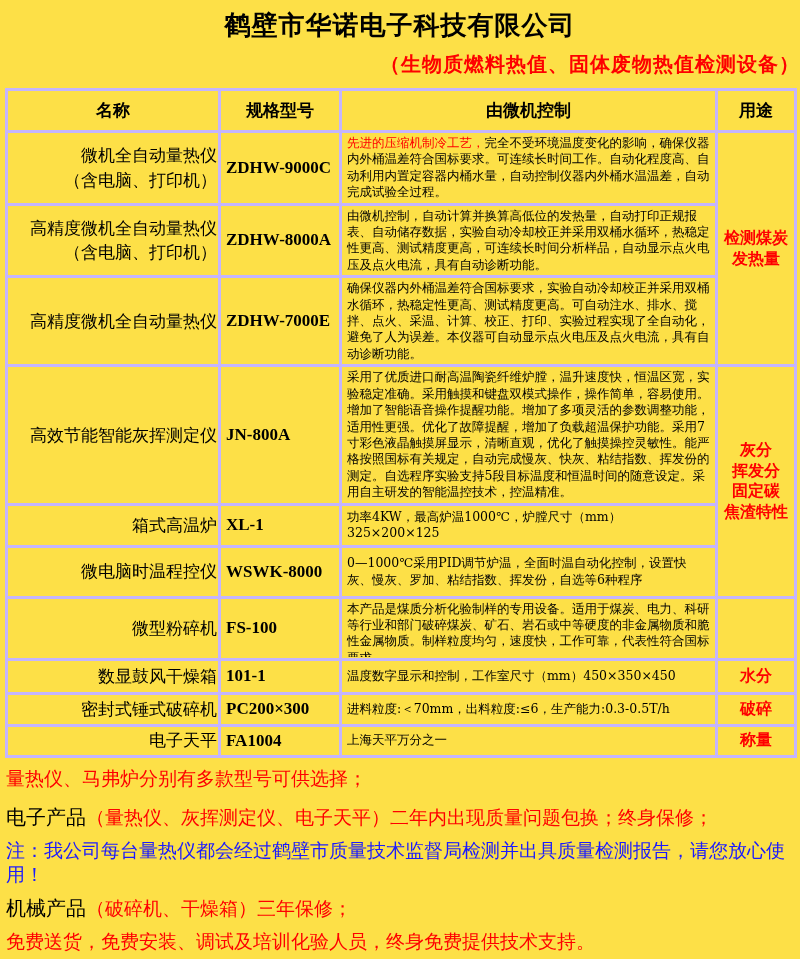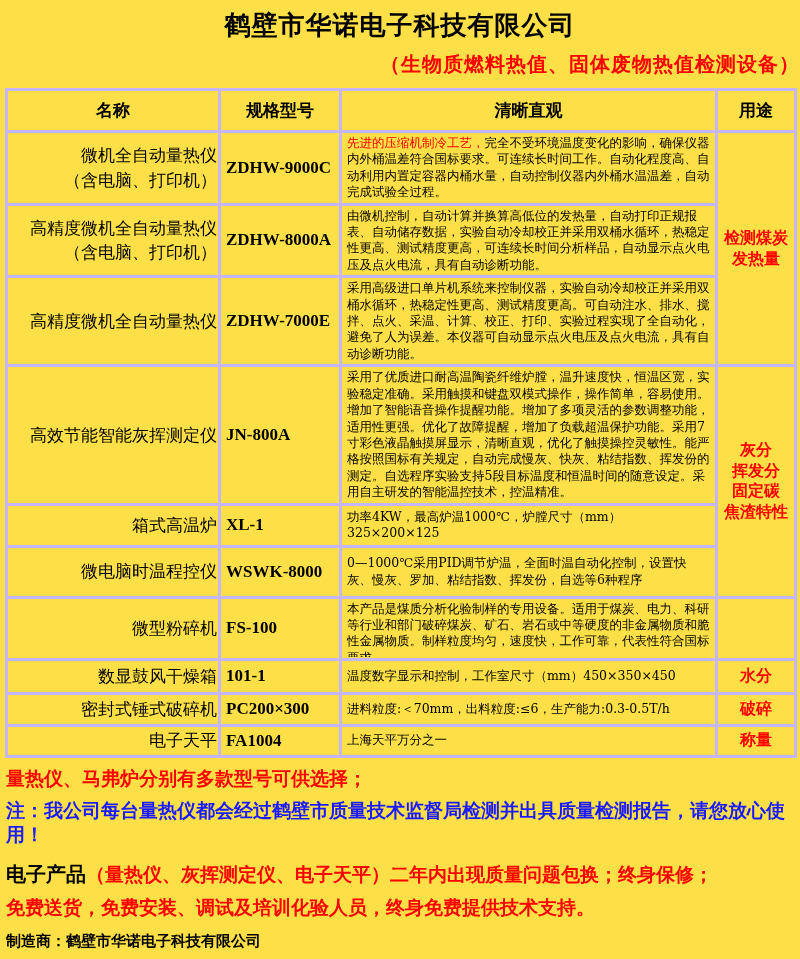--- a/index.html
+++ b/index.html
@@ -35,21 +35,21 @@
   }
   td.params {
     font-family:"DejaVu Serif","Liberation Serif",serif;
     font-size:12.5px; line-height:16.4px; text-align:left;
   }
   .pi { padding:1px 4px; overflow:hidden; }
   .r6 .pi { max-height:55px; }
   td.usage { text-align:center; color:#fe0000; font-weight:bold; font-size:16px; line-height:1.3; }
   .red { color:#fe0000; }
   .notes { margin:9px 0 0 6px; }
-  .note { font-size:19px; font-weight:bold; line-height:1.25; margin-top:9px; }
+  .note { font-size:19px; font-weight:normal; line-height:1.25; margin-top:9px; }
   .note .prefix { color:#000; font-size:20px; }
   .red-t { color:#fe0000; }
   .blue-t { color:#1a1aff; }
   .note-gap { margin-top:15px; }
   .footer { margin:12px 0 0 6px; font-size:15px; font-weight:bold; line-height:19.5px; }
 </style>
 </head>
 <body>
 
 <div class="page">
@@ -61,21 +61,21 @@
     <colgroup>
       <col style="width:213px">
         <col style="width:121px">
         <col style="width:376px">
         <col style="width:79px">
     </colgroup>
     <thead>
       <tr class="hr">
         <th>名称</th>
         <th>规格型号</th>
-        <th>清晰直观</th>
+        <th>由微机控制</th>
         <th>用途</th>
       </tr>
     </thead>
     <tbody>
       <tr class="r0">
         <td class="name">
           <div>微机全自动量热仪</div>
           <div>（含电脑、打印机）</div>
         </td>
         <td class="model">ZDHW-9000C</td>
@@ -96,21 +96,21 @@
         </td>
         <td class="model">ZDHW-8000A</td>
         <td class="params">
           <div class="pi">由微机控制，自动计算并换算高低位的发热量，自动打印正规报表、自动储存数据，实验自动冷却校正并采用双桶水循环，热稳定性更高、测试精度更高，可连续长时间分析样品，自动显示点火电压及点火电流，具有自动诊断功能。</div>
         </td>
       </tr>
       <tr class="r2">
         <td class="name">高精度微机全自动量热仪</td>
         <td class="model">ZDHW-7000E</td>
         <td class="params">
-          <div class="pi">采用高级进口单片机系统来控制仪器，实验自动冷却校正并采用双桶水循环，热稳定性更高、测试精度更高。可自动注水、排水、搅拌、点火、采温、计算、校正、打印、实验过程实现了全自动化，避免了人为误差。本仪器可自动显示点火电压及点火电流，具有自动诊断功能。</div>
+          <div class="pi">确保仪器内外桶温差符合国标要求，实验自动冷却校正并采用双桶水循环，热稳定性更高、测试精度更高。可自动注水、排水、搅拌、点火、采温、计算、校正、打印、实验过程实现了全自动化，避免了人为误差。本仪器可自动显示点火电压及点火电流，具有自动诊断功能。</div>
         </td>
       </tr>
       <tr class="r3">
         <td class="name">高效节能智能灰挥测定仪</td>
         <td class="model">JN-800A</td>
         <td class="params">
           <div class="pi">采用了优质进口耐高温陶瓷纤维炉膛，温升速度快，恒温区宽，实验稳定准确。采用触摸和键盘双模式操作，操作简单，容易使用。增加了智能语音操作提醒功能。增加了多项灵活的参数调整功能，适用性更强。优化了故障提醒，增加了负载超温保护功能。采用7寸彩色液晶触摸屏显示，清晰直观，优化了触摸操控灵敏性。能严格按照国标有关规定，自动完成慢灰、快灰、粘结指数、挥发份的测定。自选程序实验支持5段目标温度和恒温时间的随意设定。采用自主研发的智能温控技术，控温精准。</div>
         </td>
         <td class="usage" rowspan="3">
           <div>灰分</div>
@@ -163,23 +163,26 @@
         <td class="params">
           <div class="pi">上海天平万分之一</div>
         </td>
         <td class="usage">称量</td>
       </tr>
     </tbody>
   </table>
 
   <div class="notes">
     <div class="note red-t">量热仪、马弗炉分别有多款型号可供选择；</div>
-    <div class="note blue-t">注：我公司每台量热仪都会经过鹤壁市质量技术监督局检测并出具质量检测报告，请您放心使用！</div>
     <div class="note note-gap">
       <span class="prefix">电子产品</span><span class="red-t">（量热仪、灰挥测定仪、电子天平）二年内出现质量问题包换；终身保修；</span>
+    </div>
+    <div class="note blue-t">注：我公司每台量热仪都会经过鹤壁市质量技术监督局检测并出具质量检测报告，请您放心使用！</div>
+    <div class="note">
+      <span class="prefix">机械产品</span><span class="red-t">（破碎机、干燥箱）三年保修；</span>
     </div>
     <div class="note red-t">免费送货，免费安装、调试及培训化验人员，终身免费提供技术支持。</div>
   </div>
 
   <div class="footer">
     <div>制造商：鹤壁市华诺电子科技有限公司</div>
 
   </div>
 
 </div>

